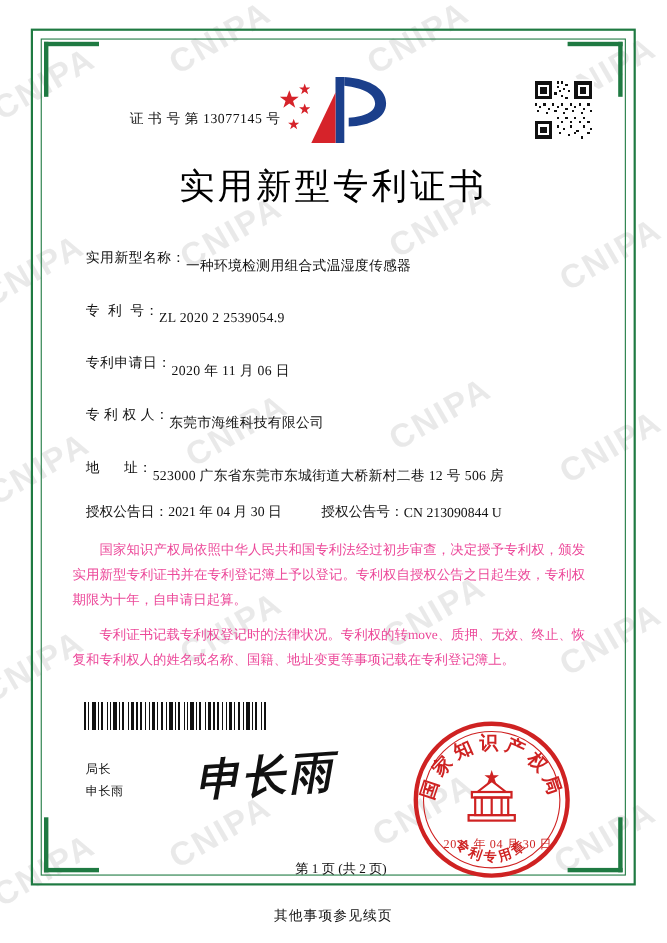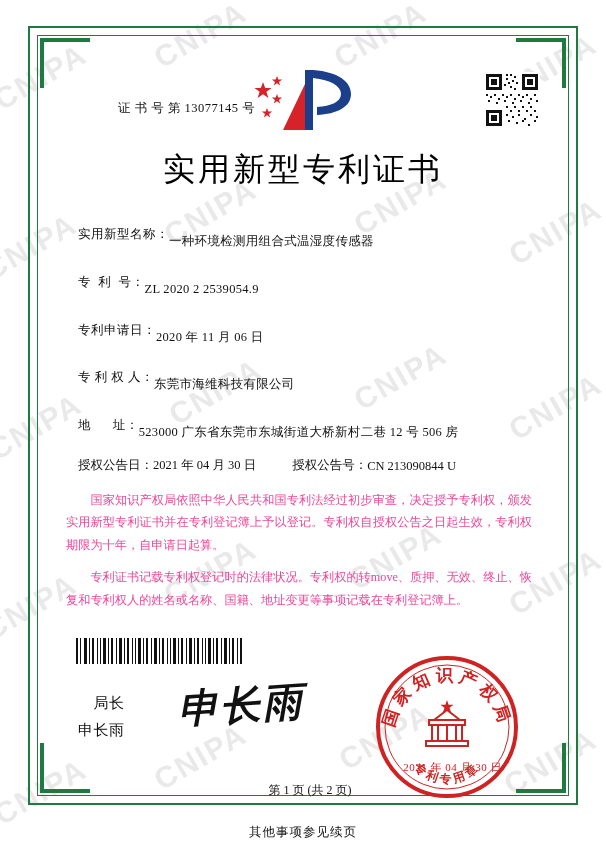--- a/index.html
+++ b/index.html
@@ -175,25 +175,24 @@
   
   .sig-block {
     position: relative;
     margin-top: 12px;
     height: 110px;
   }
   .sig-labels {
     position: absolute;
     left: 18px;
     top: 14px;
-    font-size: 15px;
+    font-size: 11px;
     line-height: 1.85;
     color: #111;
     letter-spacing: 0.5px;
-    text-align: right;
   }
   .sig-script {
     position: absolute;
     left: 118px;
     top: 2px;
     font-family: "Liberation Serif", serif;
     font-size: 40px;
     font-style: italic;
     font-weight: bold;
     color: #111;

